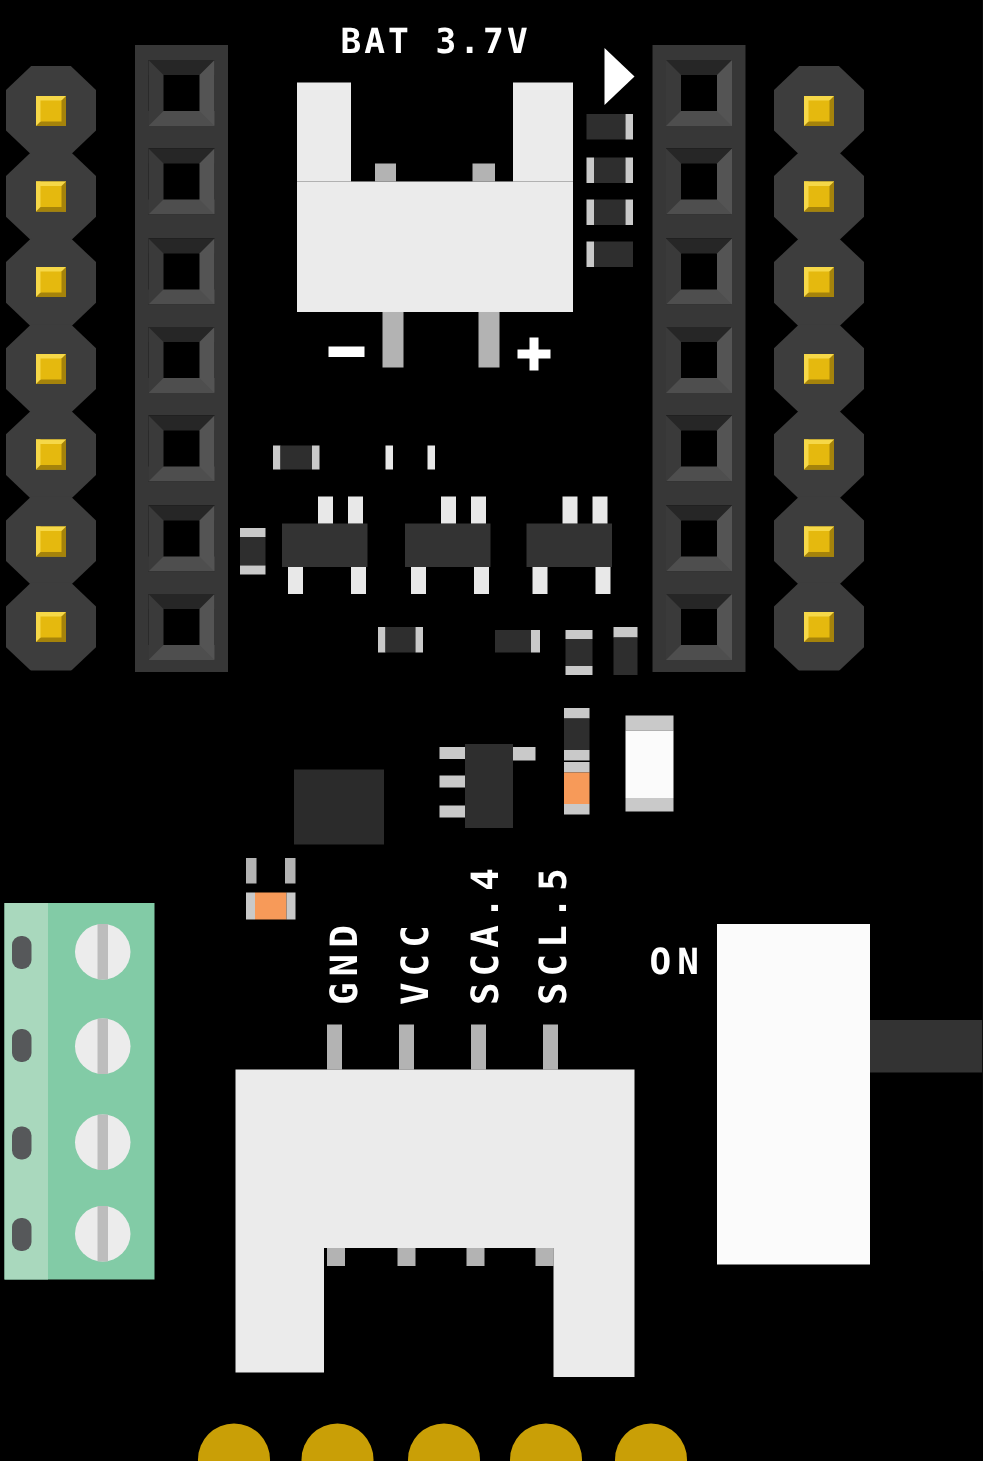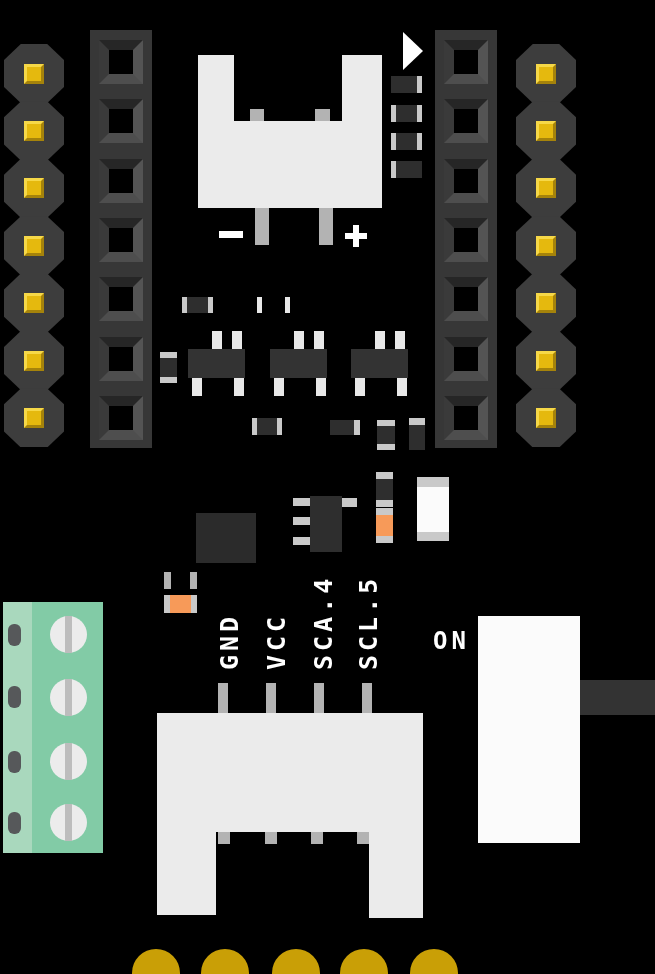--- a/index.html
+++ b/index.html
@@ -37,20 +37,21 @@
   .screw{position:absolute;left:50px;width:37px;height:37px;border-radius:50%;
          background:var(--screw);display:flex;justify-content:center;}
   .screw-slot{width:7px;height:37px;background:var(--screw-slot);}
   .slot{position:absolute;left:8px;width:13px;height:22px;border-radius:6px;background:var(--slot);}
 </style>
 </head>
 <body>
 
 <div class="board">
 
+  <div class="txt bat-label">BAT 3.7V</div>
   <div class="c tri"></div>
 
   <div id="gen-headers">
       <div class="c strip" style="left: 90px;">
         <div class="socket" style="left: 9px; top: 10px;"></div>
         <div class="socket" style="left: 9px; top: 69.3px;"></div>
         <div class="socket" style="left: 9px; top: 128.6px;"></div>
         <div class="socket" style="left: 9px; top: 187.9px;"></div>
         <div class="socket" style="left: 9px; top: 247.2px;"></div>
         <div class="socket" style="left: 9px; top: 306.5px;"></div>

